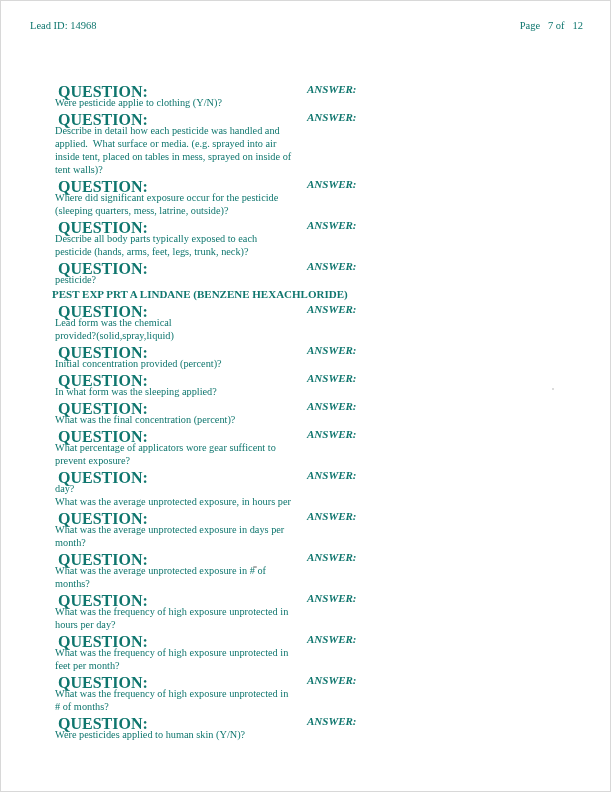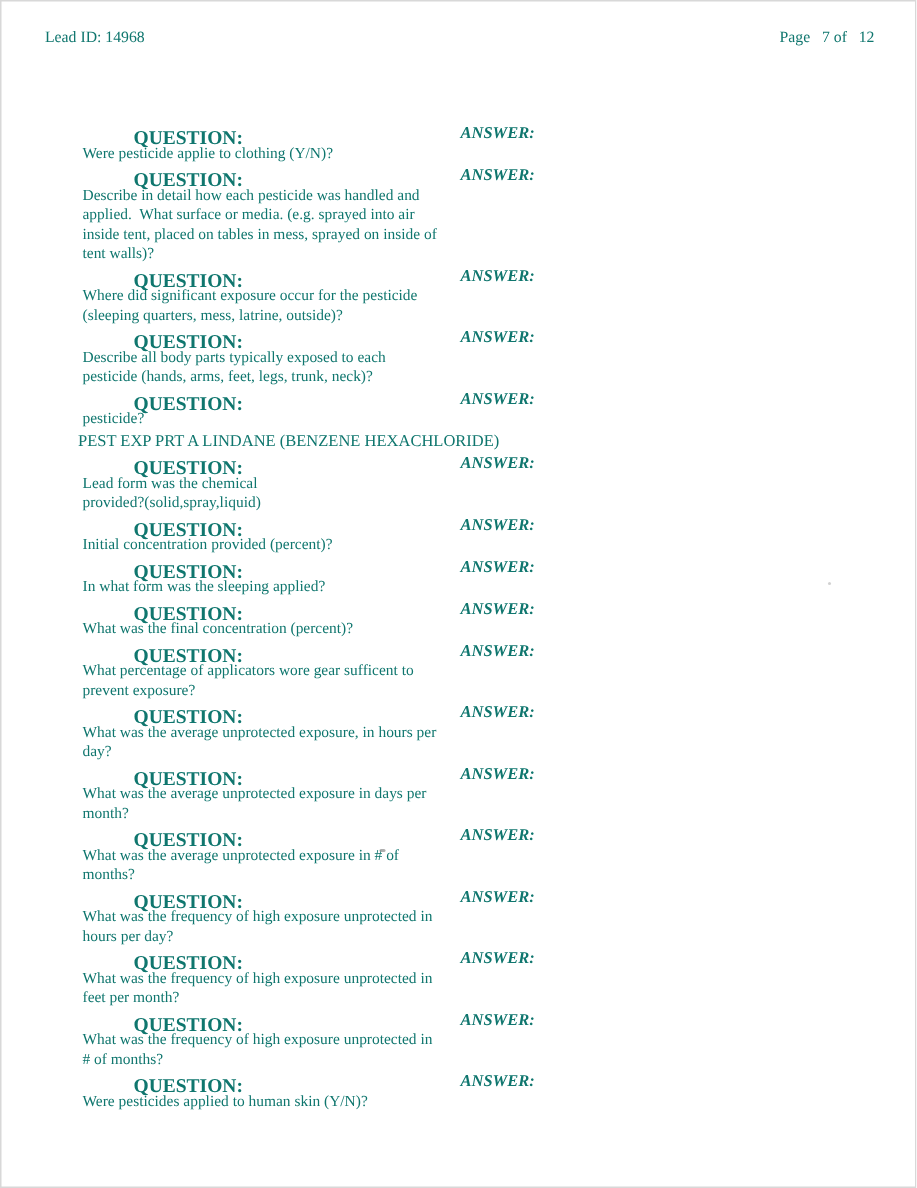--- a/index.html
+++ b/index.html
@@ -29,45 +29,44 @@
     top: 83px;
     left: 55px;
     right: 25px;
   }
   .qblock { margin-bottom: 2px; }
   .qrow { position: relative; height: 13px; }
   .qlabel {
     display: inline-block;
     padding-left: 3px;
     font-weight: bold;
-    font-size: 13px;
+    font-size: 16px;
     line-height: 13px;
     white-space: pre;
-    margin-left: 31px;
   }
   .alabel {
     position: absolute;
     left: 252px;
     top: 0;
     font-weight: bold;
     font-size: 11px;
     line-height: 13px;
     white-space: pre;
     font-style: italic;
   }
   .qline {
     font-size: 10.3px;
     line-height: 13px;
     white-space: pre;
   }
   .heading {
     margin-left: -3px;
     margin-top: 2px;
     margin-bottom: 2px;
-    font-weight: normal;
+    font-weight: bold;
     font-size: 11px;
     line-height: 13px;
     white-space: pre;
   }
   .artifact {
     position: absolute;
     background: #9a9a9a;
     border-radius: 1px;
   }
   .artifact-1 { left: 253px; top: 566px; width: 4px; height: 1.5px; opacity: 0.8; }
@@ -125,22 +124,22 @@
         <div class="qrow"><span class="qlabel">QUESTION:</span><span class="alabel">ANSWER:</span></div>
         <div class="qline">What was the final concentration (percent)?</div>
       </div>
       <div class="qblock">
         <div class="qrow"><span class="qlabel">QUESTION:</span><span class="alabel">ANSWER:</span></div>
         <div class="qline">What percentage of applicators wore gear sufficent to</div>
         <div class="qline">prevent exposure?</div>
       </div>
       <div class="qblock">
         <div class="qrow"><span class="qlabel">QUESTION:</span><span class="alabel">ANSWER:</span></div>
+        <div class="qline">day?</div>
         <div class="qline">What was the average unprotected exposure, in hours per</div>
-        <div class="qline">day?</div>
       </div>
       <div class="qblock">
         <div class="qrow"><span class="qlabel">QUESTION:</span><span class="alabel">ANSWER:</span></div>
         <div class="qline">What was the average unprotected exposure in days per</div>
         <div class="qline">month?</div>
       </div>
       <div class="qblock">
         <div class="qrow"><span class="qlabel">QUESTION:</span><span class="alabel">ANSWER:</span></div>
         <div class="qline">What was the average unprotected exposure in # of</div>
         <div class="qline">months?</div>

